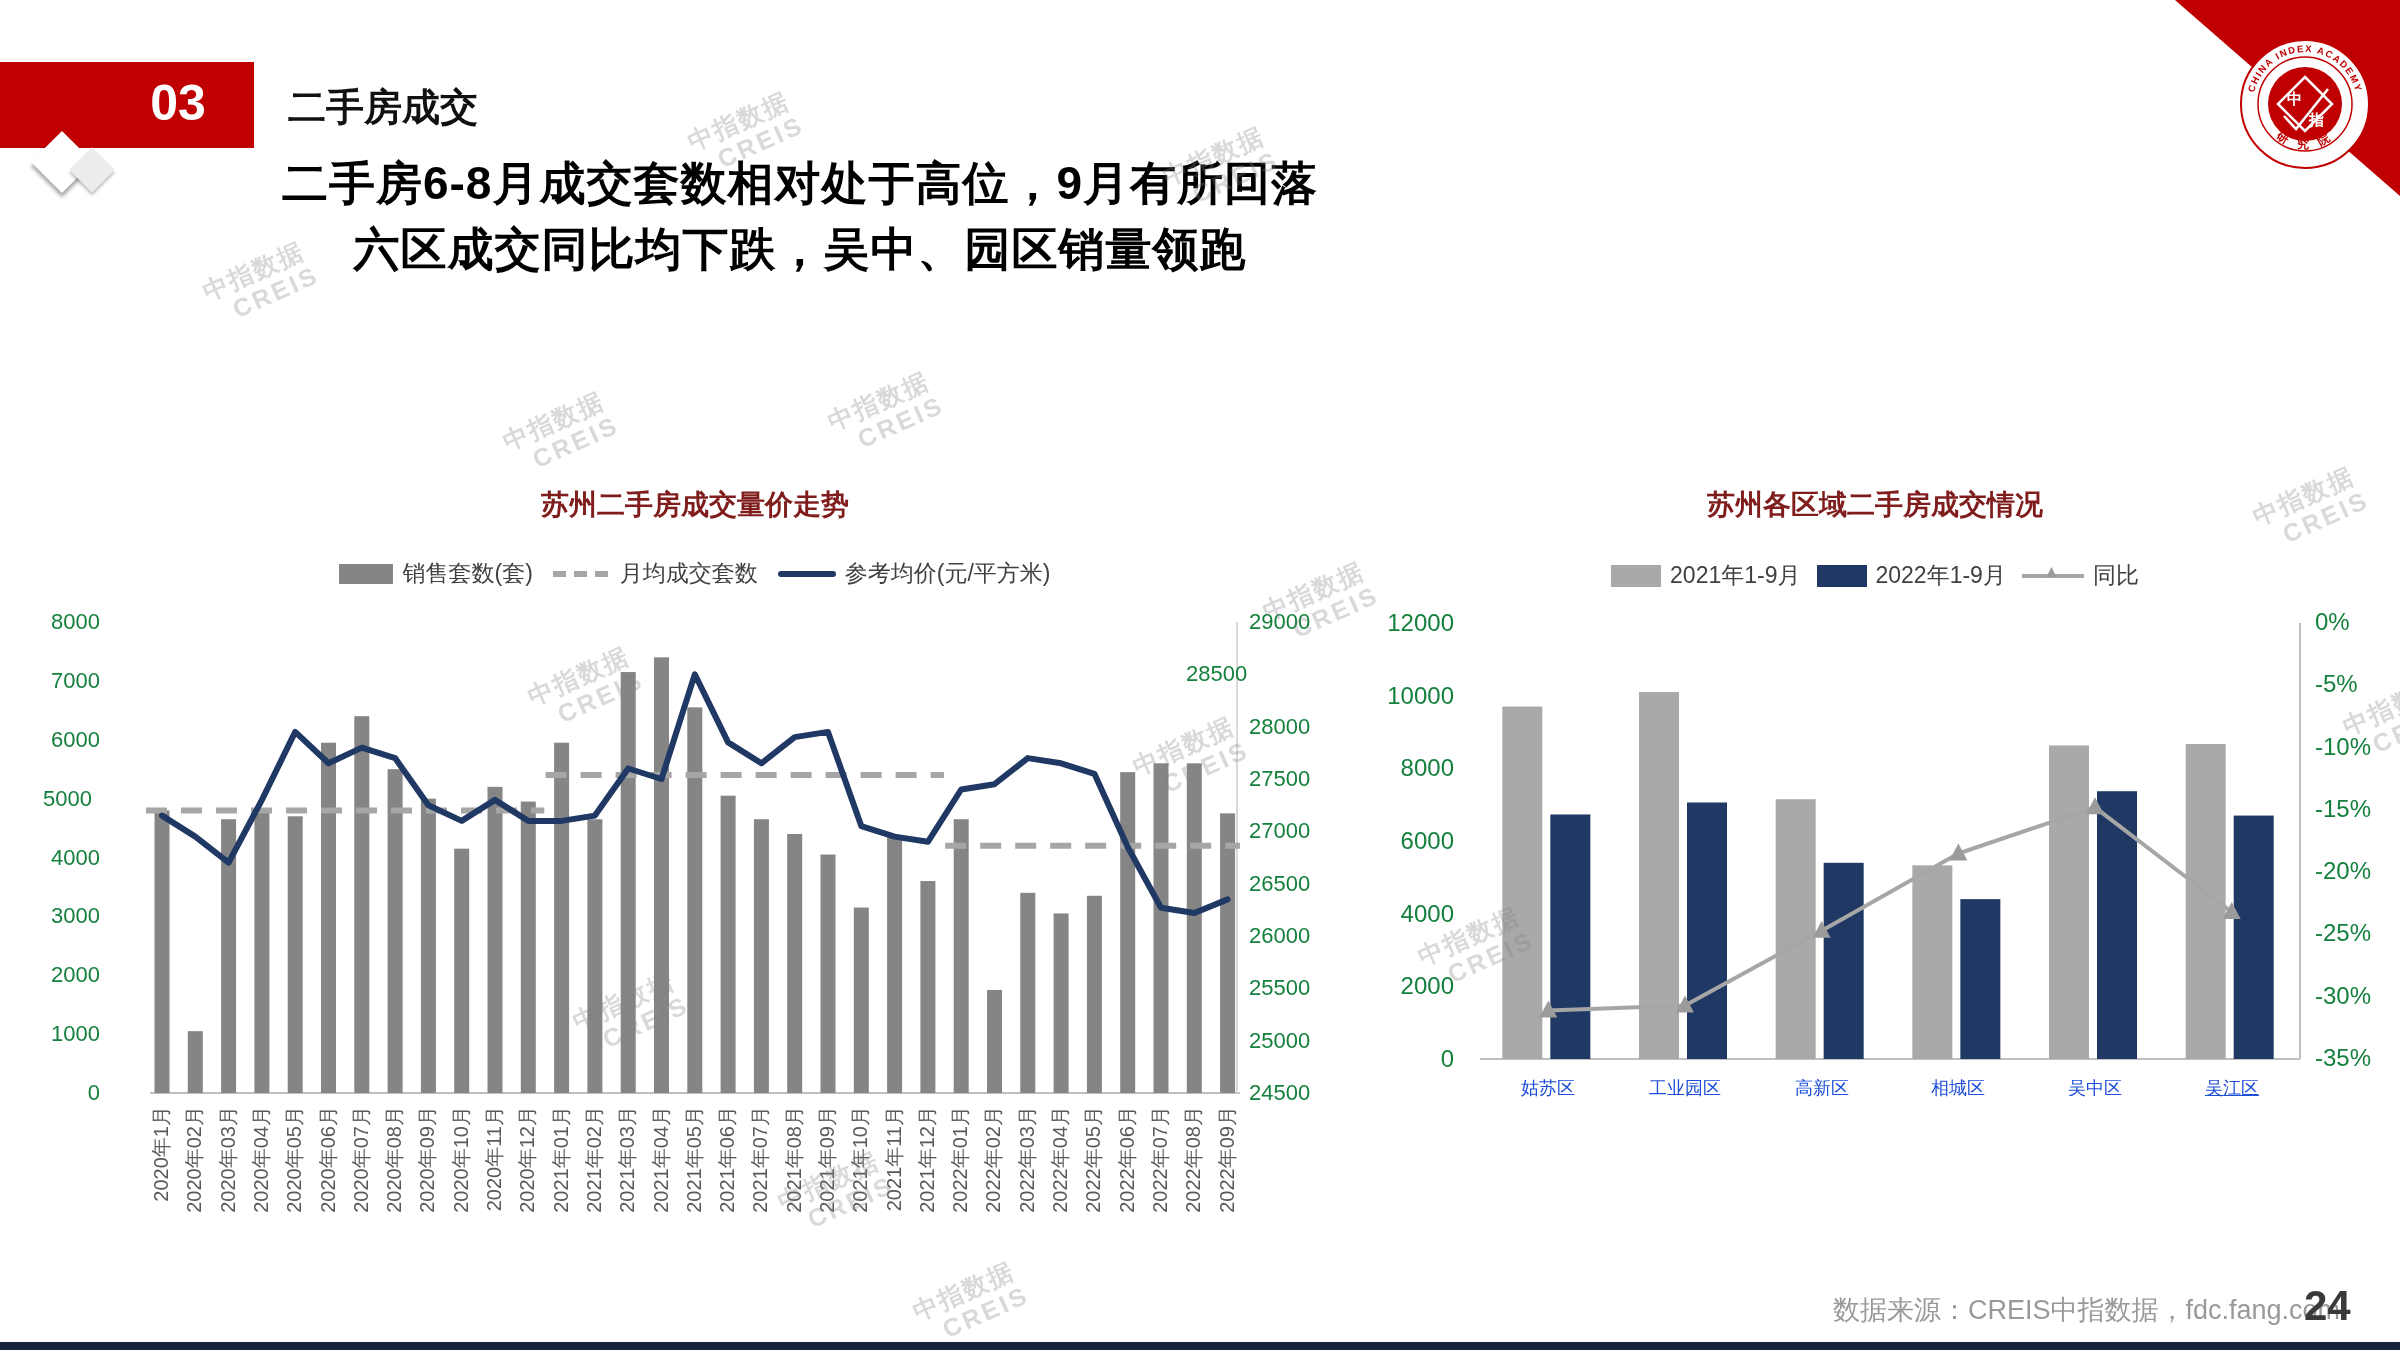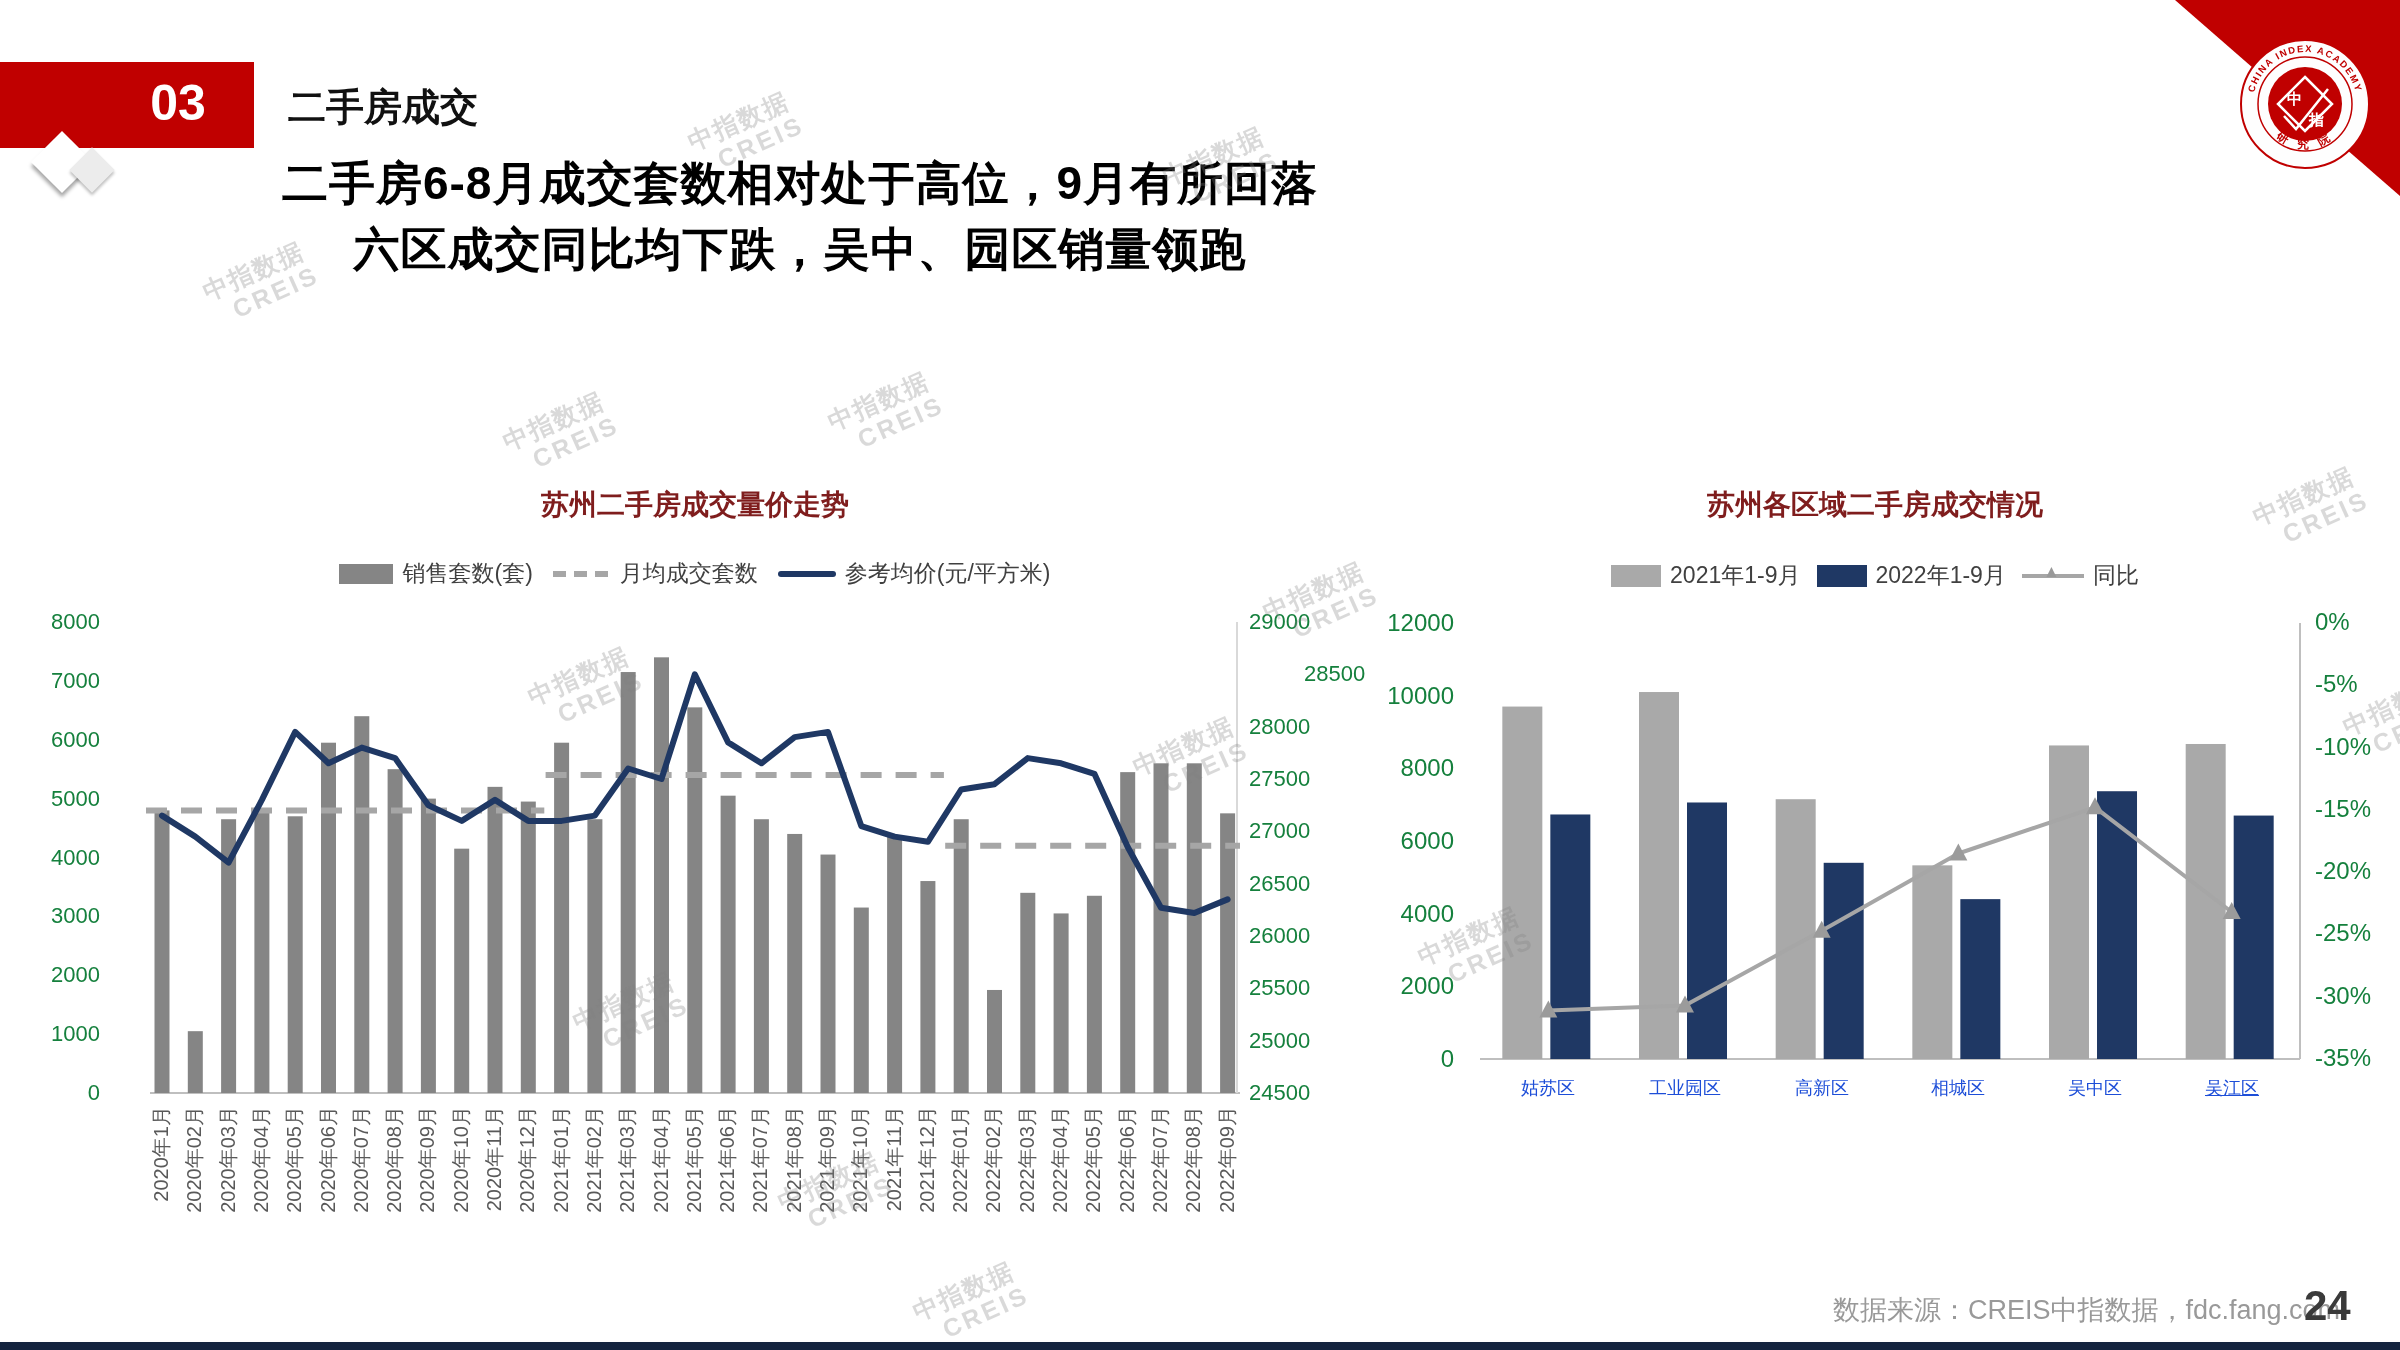--- a/index.html
+++ b/index.html
@@ -179,33 +179,33 @@
     <polygon points="2095.015,797.3657142857143 2086.015,814.3657142857143 2104.015,814.3657142857143" fill="#9B9B9B"></polygon>
     <polygon points="2231.685,902.0057142857142 2222.685,919.0057142857142 2240.685,919.0057142857142" fill="#9B9B9B"></polygon>
   </svg>
 
 <div id="labels">
     <div class="tick r" style="left: 28px; top: 1080px; width: 72px; text-align: right;">0</div>
     <div class="tick r" style="left: 28px; top: 1021px; width: 72px; text-align: right;">1000</div>
     <div class="tick r" style="left: 28px; top: 962px; width: 72px; text-align: right;">2000</div>
     <div class="tick r" style="left: 28px; top: 903px; width: 72px; text-align: right;">3000</div>
     <div class="tick r" style="left: 28px; top: 845px; width: 72px; text-align: right;">4000</div>
-    <div class="tick r" style="left: 28px; top: 786px; width: 72px; text-align: right;">5000</div>
+    <div class="tick r" style="left: 20px; top: 786px; width: 72px; text-align: right;">5000</div>
     <div class="tick r" style="left: 28px; top: 727px; width: 72px; text-align: right;">6000</div>
     <div class="tick r" style="left: 28px; top: 668px; width: 72px; text-align: right;">7000</div>
     <div class="tick r" style="left: 28px; top: 609px; width: 72px; text-align: right;">8000</div>
     <div class="tick" style="left: 1249px; top: 1080px;">24500</div>
     <div class="tick" style="left: 1249px; top: 1028px;">25000</div>
     <div class="tick" style="left: 1249px; top: 975px;">25500</div>
     <div class="tick" style="left: 1249px; top: 923px;">26000</div>
     <div class="tick" style="left: 1249px; top: 871px;">26500</div>
     <div class="tick" style="left: 1249px; top: 818px;">27000</div>
     <div class="tick" style="left: 1249px; top: 766px;">27500</div>
     <div class="tick" style="left: 1249px; top: 714px;">28000</div>
-    <div class="tick" style="left: 1304px; top: 661px;">28500</div>
+    <div class="tick" style="left: 1186px; top: 661px;">28500</div>
     <div class="tick" style="left: 1249px; top: 609px;">29000</div>
     <div class="xlab" style="left: -1px; top: 1106px;">2020年1月</div>
     <div class="xlab" style="left: 32px; top: 1106px;">2020年02月</div>
     <div class="xlab" style="left: 66px; top: 1106px;">2020年03月</div>
     <div class="xlab" style="left: 99px; top: 1106px;">2020年04月</div>
     <div class="xlab" style="left: 132px; top: 1106px;">2020年05月</div>
     <div class="xlab" style="left: 166px; top: 1106px;">2020年06月</div>
     <div class="xlab" style="left: 199px; top: 1106px;">2020年07月</div>
     <div class="xlab" style="left: 232px; top: 1106px;">2020年08月</div>
     <div class="xlab" style="left: 265px; top: 1106px;">2020年09月</div>

